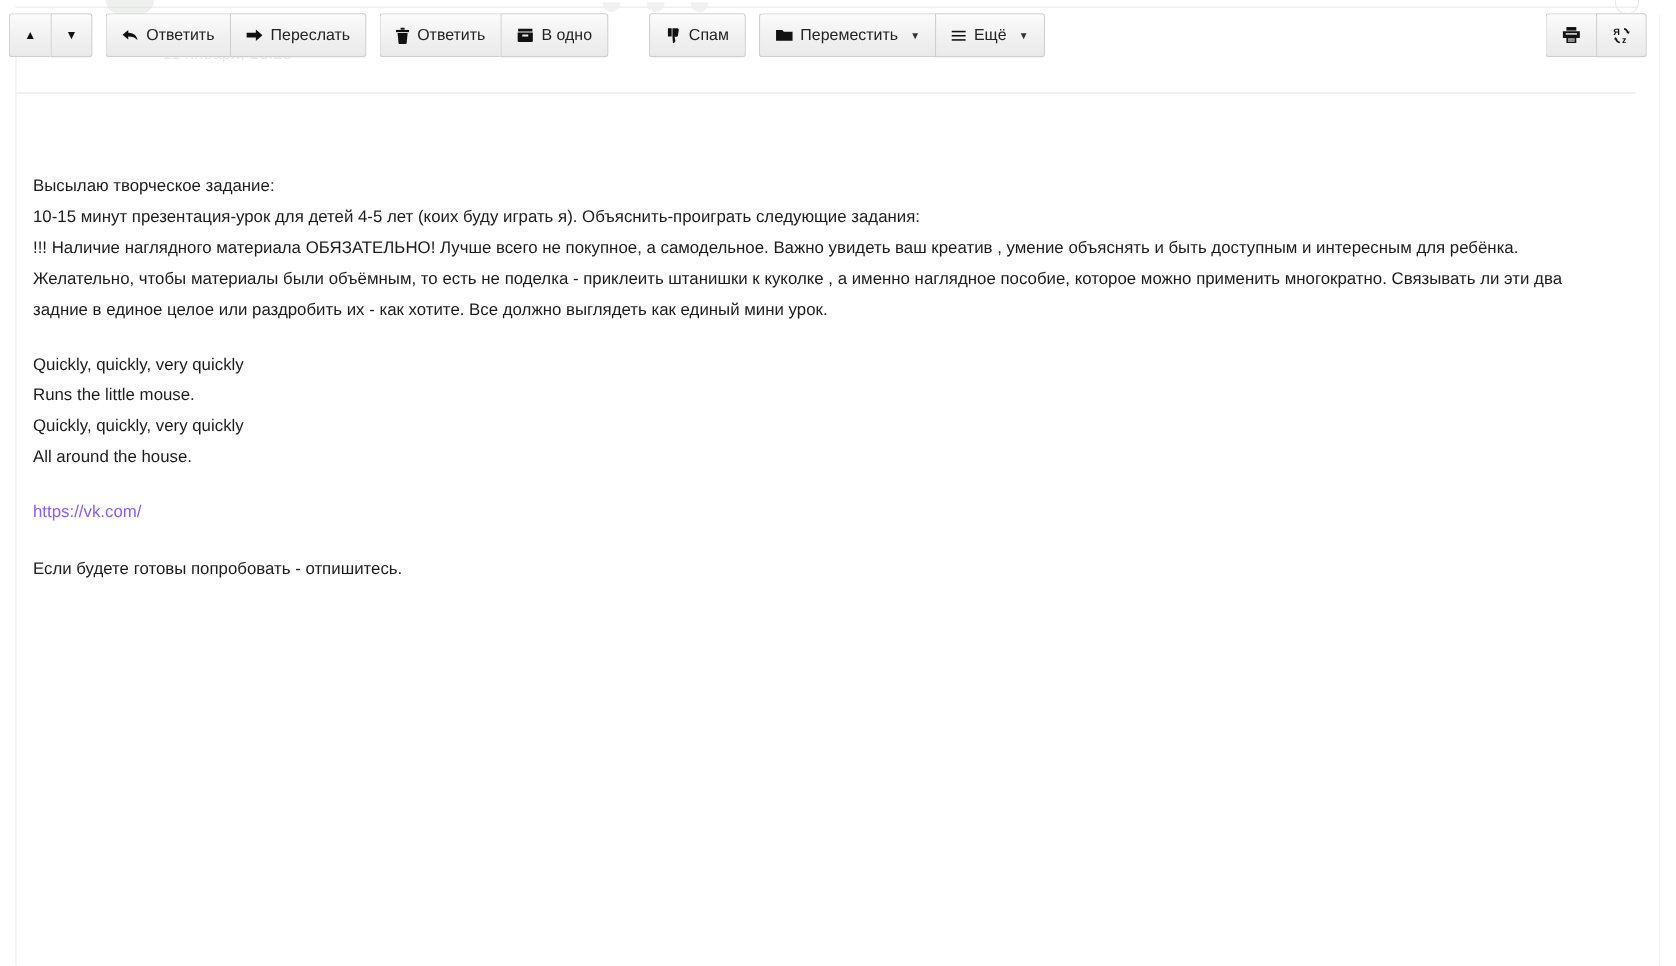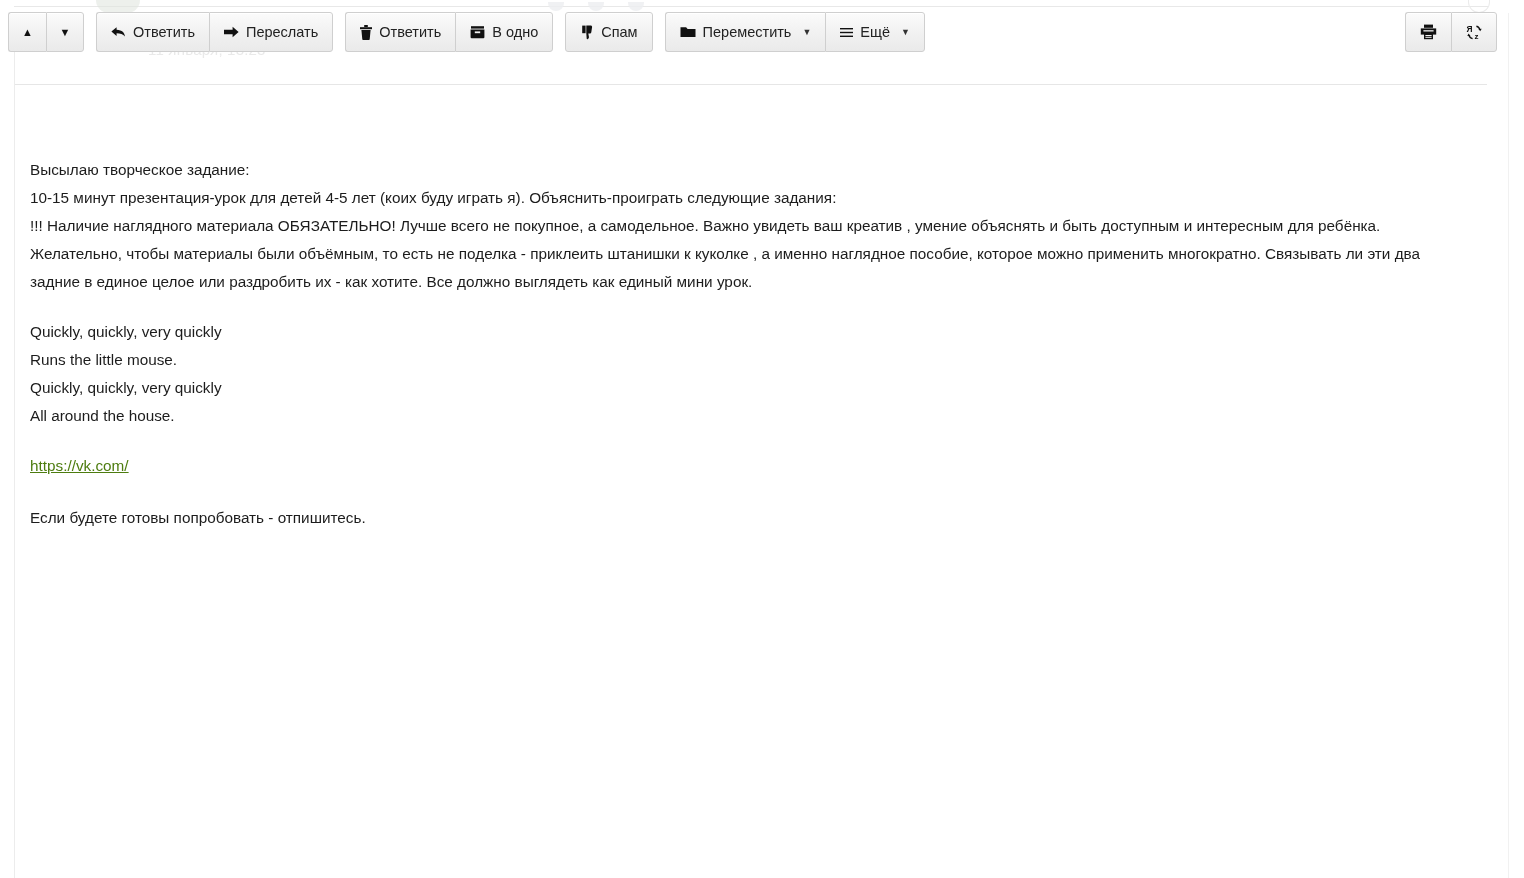--- a/index.html
+++ b/index.html
@@ -75,21 +75,21 @@
     font-size: 14.5px;
     color: #222;
     white-space: nowrap;
     cursor: pointer;
     user-select: none;
     box-shadow: 0 1px 0 rgba(255,255,255,.85) inset;
   }
   .btn:last-child { border-right-width: 1px; }
   .btn:first-child { border-radius: 3px 0 0 3px; }
   .btn:last-child { border-radius: 0 3px 3px 0; }
-  .btn.solo { border-radius: 3px; border-right-width: 1px; }
+  .btn.solo { border-radius: 3px; border-right-width: 1px; margin-left: 25px; }
   .btn-arrow { width: 38px; padding: 0; }
   .btn-icon-only { width: 46px; padding: 0; }
 
   .glyph { font-size: 14px; line-height: 1; color: #111; display: inline-block; }
   .glyph-sm { font-size: 11px; }
   .caret { font-size: 9px; color: #333; margin-left: 4px; }
   .lbl { line-height: 1; }
 
   svg.ic { display:block; }
 
@@ -110,21 +110,21 @@
     position: absolute; left: 30px; top: 140px;
     width: 1444px;
     font-size: 15.3px;
     line-height: 28px;
     color: #1c1c1c;
   }
   .body p { margin: 16px 0 22px 0; }
   .body p.tight { margin-bottom: 0; }
   .body .linkline { margin: 0 0 24px 0; }
   a.ext {
-    color: #4d7c0f; text-decoration: underline; cursor: pointer;
+    color: #8b5cf6; cursor: pointer;
   }
   .nowrap-block { white-space: pre-line; }
 </style>
 </head>
 <body>
 
 <div id="app">
 
   <div class="ghost-strip">
     <div class="ghost-rule"></div>

